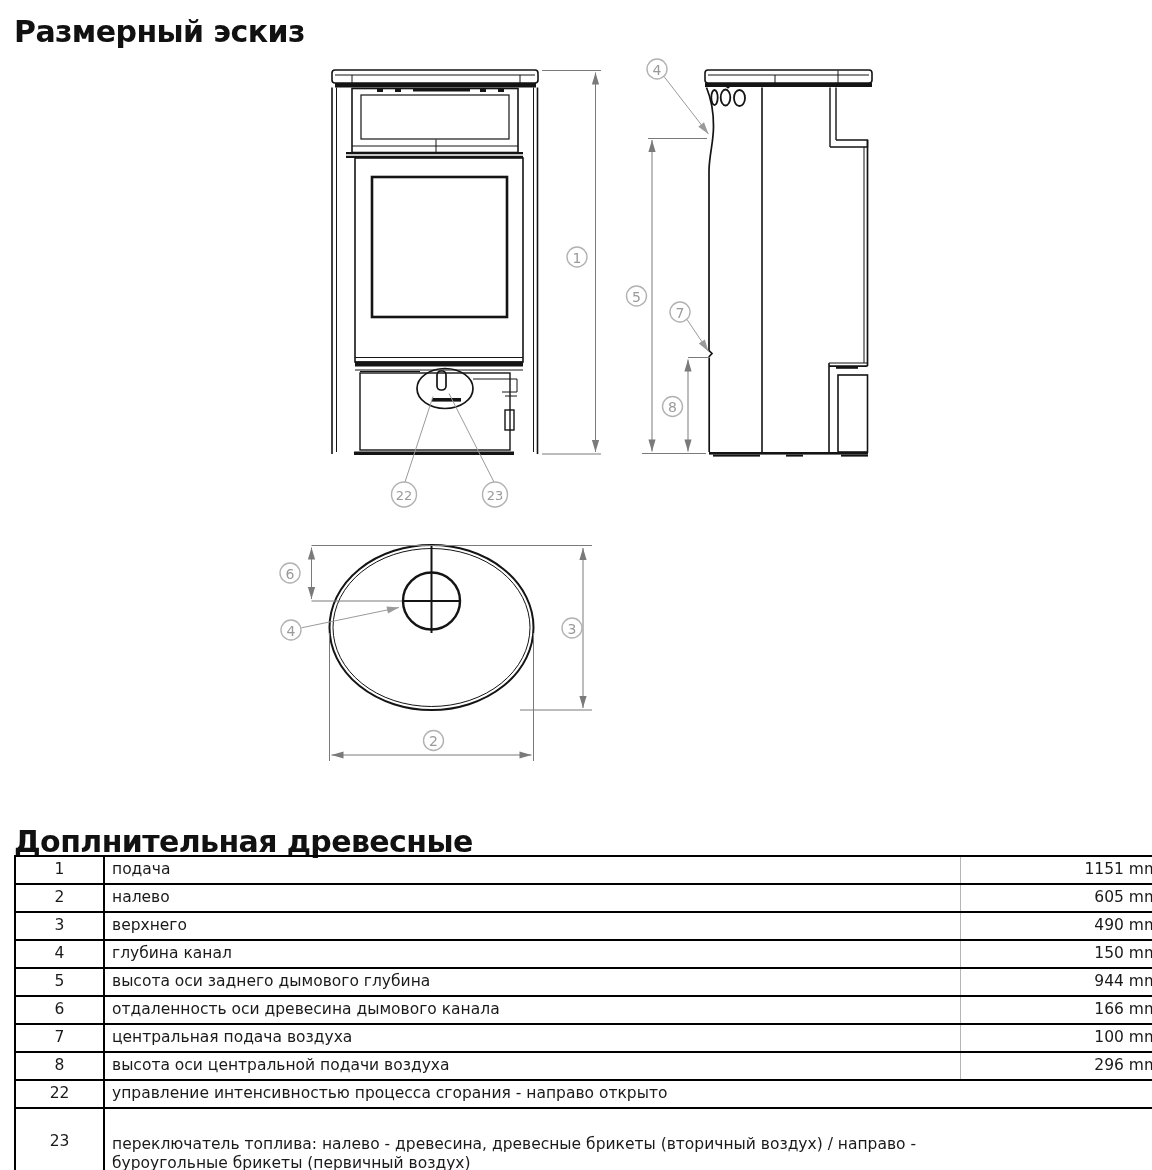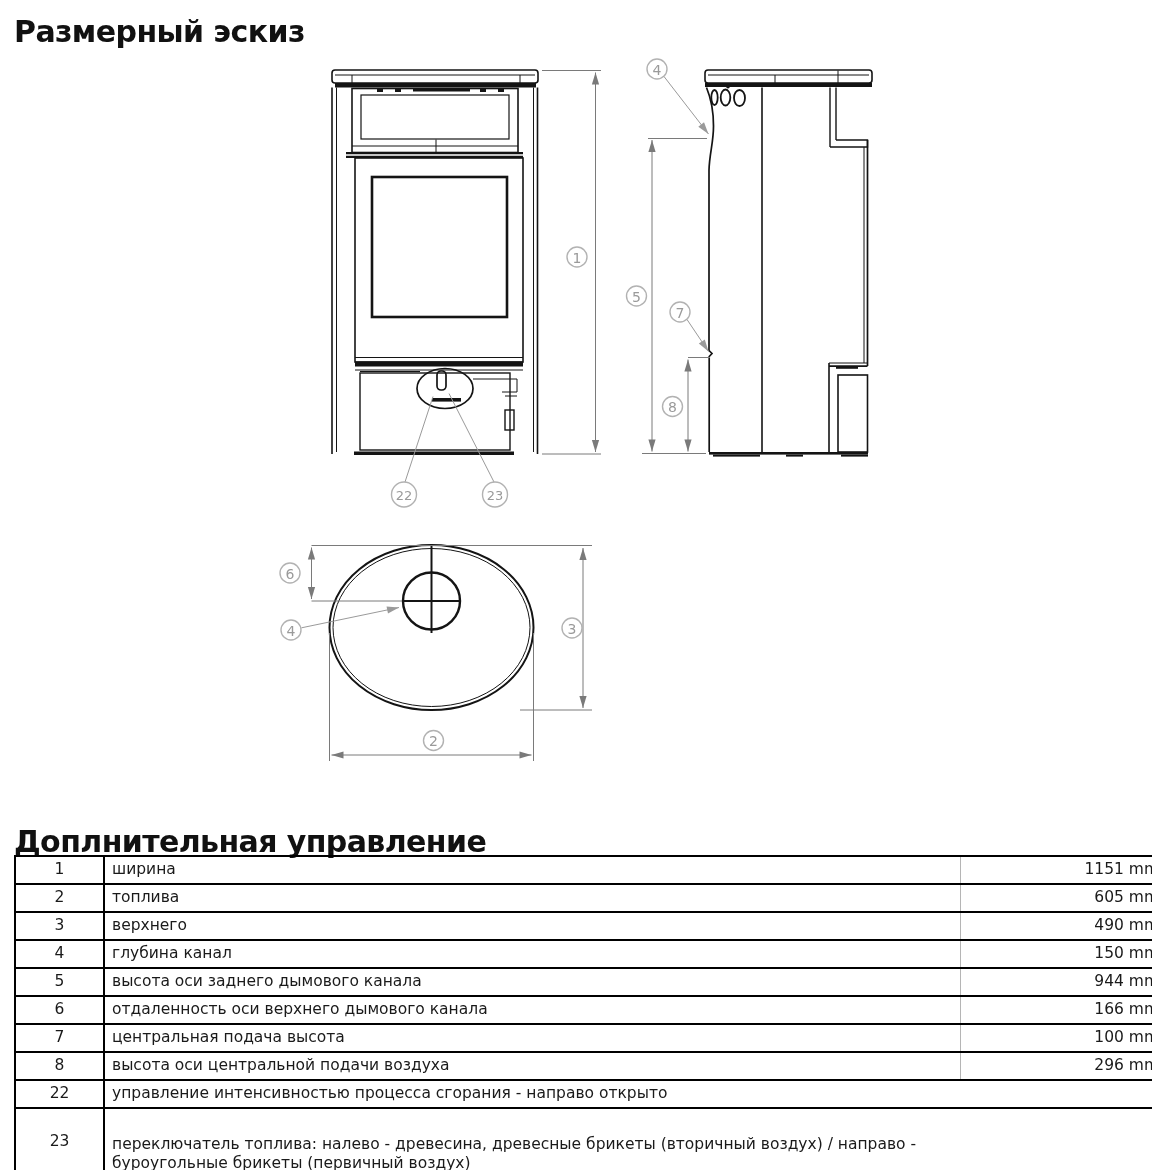--- a/index.html
+++ b/index.html
@@ -198,57 +198,57 @@
     <path class="dim" d="M329.5,633 V761"></path>
     <path class="dim" d="M533.5,633 V761"></path>
     <line class="dim" x1="331.5" y1="755" x2="531.5" y2="755" marker-start="url(#arrD)" marker-end="url(#arrD)"></line>
     <g>
       <circle class="mk" cx="433.5" cy="740.5" r="10"></circle>
       <text class="mk" x="433.5" y="741.3">2</text>
     </g>
   </g>
 </svg>
 
-<h2 class="heading" id="info-title">Доплнительная управление</h2>
+<h2 class="heading" id="info-title">Доплнительная древесные</h2>
 
 <table id="info-table">
   <tbody>
     <tr>
       <td class="num">1</td>
-      <td class="desc">ширина</td>
+      <td class="desc">подача</td>
       <td class="val">1151 mm</td>
     </tr>
     <tr>
       <td class="num">2</td>
-      <td class="desc">топлива</td>
+      <td class="desc">налево</td>
       <td class="val">605 mm</td>
     </tr>
     <tr>
       <td class="num">3</td>
       <td class="desc">верхнего</td>
       <td class="val">490 mm</td>
     </tr>
     <tr>
       <td class="num">4</td>
       <td class="desc">глубина канал</td>
       <td class="val">150 mm</td>
     </tr>
     <tr>
       <td class="num">5</td>
-      <td class="desc">высота оси заднего дымового канала</td>
+      <td class="desc">высота оси заднего дымового глубина</td>
       <td class="val">944 mm</td>
     </tr>
     <tr>
       <td class="num">6</td>
-      <td class="desc">отдаленность оси верхнего дымового канала</td>
+      <td class="desc">отдаленность оси древесина дымового канала</td>
       <td class="val">166 mm</td>
     </tr>
     <tr>
       <td class="num">7</td>
-      <td class="desc">центральная подача высота</td>
+      <td class="desc">центральная подача воздуха</td>
       <td class="val">100 mm</td>
     </tr>
     <tr>
       <td class="num">8</td>
       <td class="desc">высота оси центральной подачи воздуха</td>
       <td class="val">296 mm</td>
     </tr>
     <tr>
       <td class="num">22</td>
       <td class="desc" colspan="2">управление интенсивностью процесса сгорания - направо открыто</td>

